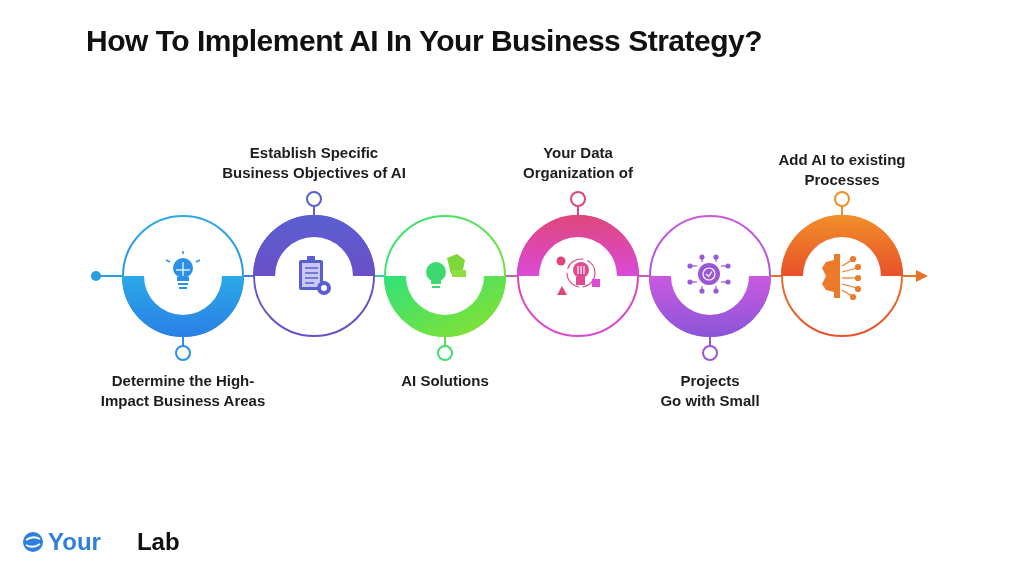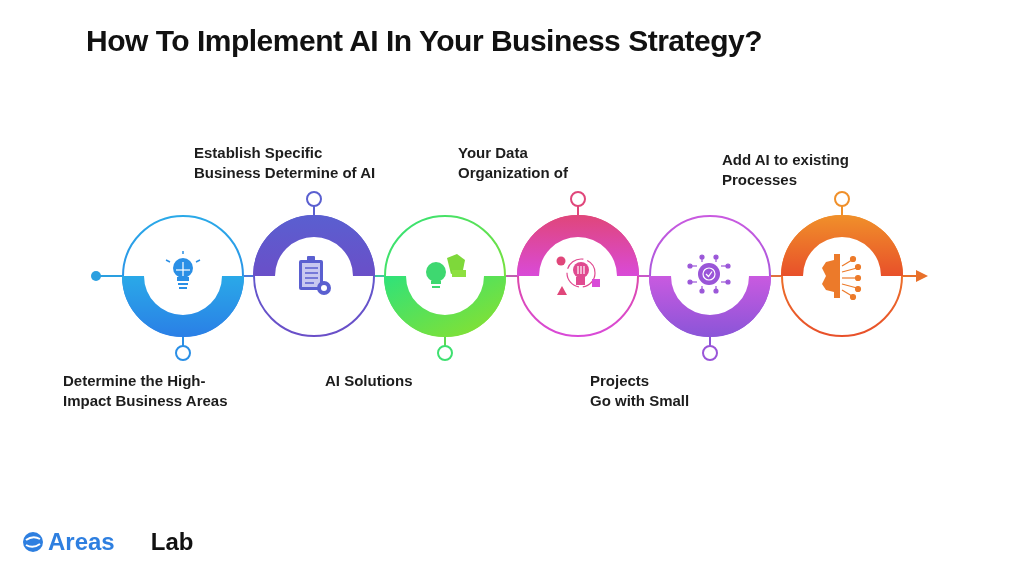--- a/index.html
+++ b/index.html
@@ -1,18 +1,18 @@
 <!DOCTYPE html>
 <html><head>
 <meta charset="utf-8">
 <style>
   html,body{margin:0;padding:0;}
   body{width:1024px;height:576px;background:#ffffff;position:relative;overflow:hidden;font-family:"Liberation Sans",sans-serif;}
   .title{position:absolute;left:0;top:24px;width:848px;text-align:center;font-size:30px;font-weight:bold;color:#111;letter-spacing:-0.5px;}
-  .label{position:absolute;width:240px;text-align:left;font-size:15px;font-weight:bold;color:#1d1d1d;line-height:20px;}
+  .label{position:absolute;width:240px;text-align:center;font-size:15px;font-weight:bold;color:#1d1d1d;line-height:20px;}
   svg.diagram{position:absolute;left:0;top:0;}
   .logo{position:absolute;left:22px;top:528px;display:flex;align-items:center;gap:4px;font-size:24px;font-weight:bold;}
   .logo .solu{color:#2e7fe0;}
   .logo .lab{color:#111;margin-left:36px;}
 </style>
 </head>
 <body>
 
 <div class="title">How To Implement AI In Your Business Strategy?</div>
 
@@ -176,21 +176,21 @@
     </g>
   </g>
 </svg>
 
 <div class="label" style="left:63px;top:371px;">
   <div>Determine the High-</div>
   <div>Impact Business Areas</div>
 </div>
 <div class="label" style="left:194px;top:143px;">
   <div>Establish Specific</div>
-  <div>Business Determine of AI</div>
+  <div>Business Objectives of AI</div>
 </div>
 <div class="label" style="left:325px;top:371px;">
   <div>AI Solutions</div>
 </div>
 <div class="label" style="left:458px;top:143px;">
   <div>Your Data</div>
   <div>Organization of</div>
 </div>
 <div class="label" style="left:590px;top:371px;">
   <div>Projects</div>
@@ -200,14 +200,14 @@
   <div>Add AI to existing</div>
   <div>Processes</div>
 </div>
 
 <div class="logo">
   <svg width="22" height="22" viewBox="0 0 22 22">
     <circle cx="11" cy="11" r="10" fill="#2e7fe0"></circle>
     <path d="M4,9 Q11,4 18,8" stroke="#ffffff" stroke-width="2" fill="none"></path>
     <path d="M4,14 Q11,18 18,13" stroke="#ffffff" stroke-width="2" fill="none"></path>
   </svg>
-  <span><span class="solu">Areas</span><span class="lab">Lab</span></span>
+  <span><span class="solu">Your</span><span class="lab">Lab</span></span>
 </div>
 
 </body></html>

